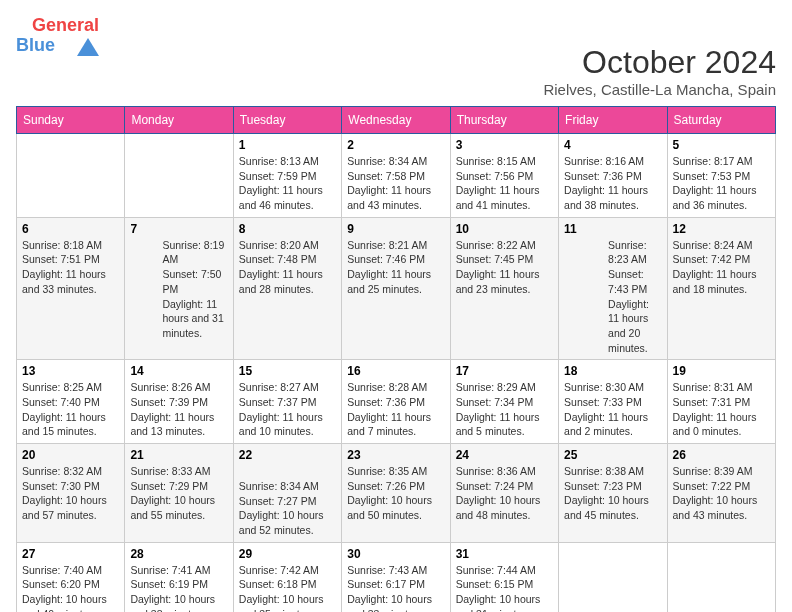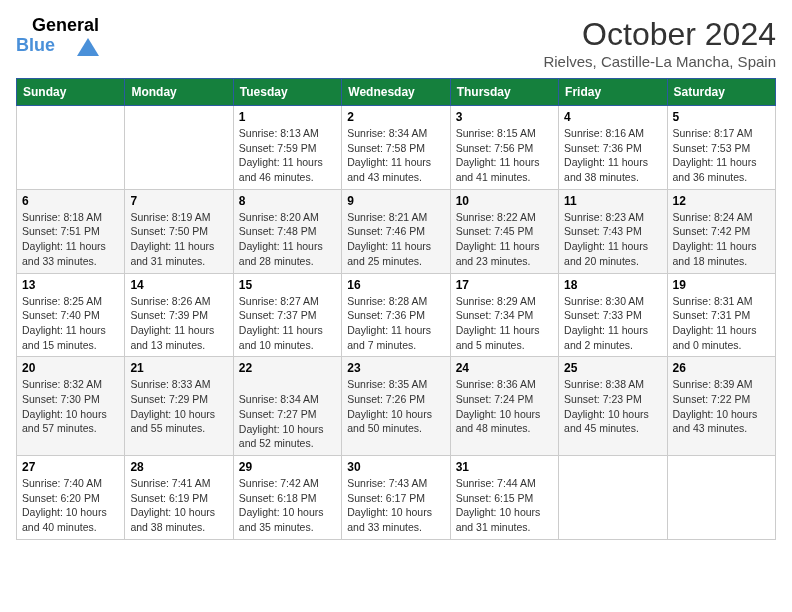--- a/index.html
+++ b/index.html
@@ -17,51 +17,52 @@
       margin-bottom: 8px;
     }
     .logo {
       display: flex;
       align-items: center;
       gap: 4px;
     }
     .logo-text-general {
       font-size: 18px;
       font-weight: bold;
-      color: #000000;
+      color: #ef4444;
     }
     .logo-text-blue {
       font-size: 18px;
       font-weight: bold;
       color: #4a90d9;
     }
     .title-block {
       text-align: right;
     }
     .month-title {
       font-size: 32px;
       font-weight: normal;
       color: #333;
+      margin-top: 28px;
     }
     .location-title {
       font-size: 15px;
       color: #555;
     }
     .calendar {
       width: 100%;
       border-collapse: collapse;
       font-size: 11px;
     }
     .calendar th {
-      background-color: #15803d;
+      background-color: #ec4899;
       color: #fff;
       text-align: left;
       padding: 6px 6px;
       font-size: 12px;
-      font-weight: bold;
+      font-weight: normal;
       border: 1px solid #2a5a9f;
       margin-left: 16px;
     }
     .calendar td {
       border: 1px solid #ccc;
       vertical-align: top;
       padding: 4px 5px;
       width: 108px;
       min-height: 70px;
       background: #fff;
@@ -156,21 +157,21 @@
       </tr>
       <tr>
         <td>
           <span class="day-number">6</span>
           <div class="day-info" style="white-space: pre-line;">Sunrise: 8:18 AM
 Sunset: 7:51 PM
 Daylight: 11 hours and 33 minutes.</div>
         </td>
         <td>
           <span class="day-number">7</span>
-          <div class="day-info" style="white-space: pre-line;">Sunrise: 8:19 AM
+          <div class="day-info" style="white-space: pre-line; margin-left: 32px;">Sunrise: 8:19 AM
 Sunset: 7:50 PM
 Daylight: 11 hours and 31 minutes.</div>
         </td>
         <td>
           <span class="day-number">8</span>
           <div class="day-info" style="white-space: pre-line;">Sunrise: 8:20 AM
 Sunset: 7:48 PM
 Daylight: 11 hours and 28 minutes.</div>
         </td>
         <td>
@@ -180,21 +181,21 @@
 Daylight: 11 hours and 25 minutes.</div>
         </td>
         <td>
           <span class="day-number">10</span>
           <div class="day-info" style="white-space: pre-line;">Sunrise: 8:22 AM
 Sunset: 7:45 PM
 Daylight: 11 hours and 23 minutes.</div>
         </td>
         <td>
           <span class="day-number">11</span>
-          <div class="day-info" style="white-space: pre-line;">Sunrise: 8:23 AM
+          <div class="day-info" style="white-space: pre-line; margin-left: 44px;">Sunrise: 8:23 AM
 Sunset: 7:43 PM
 Daylight: 11 hours and 20 minutes.</div>
         </td>
         <td>
           <span class="day-number">12</span>
           <div class="day-info" style="white-space: pre-line;">Sunrise: 8:24 AM
 Sunset: 7:42 PM
 Daylight: 11 hours and 18 minutes.</div>
         </td>
       </tr>

